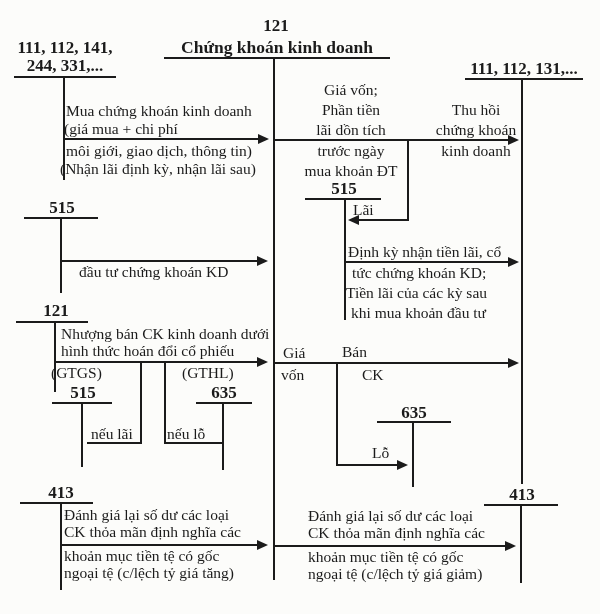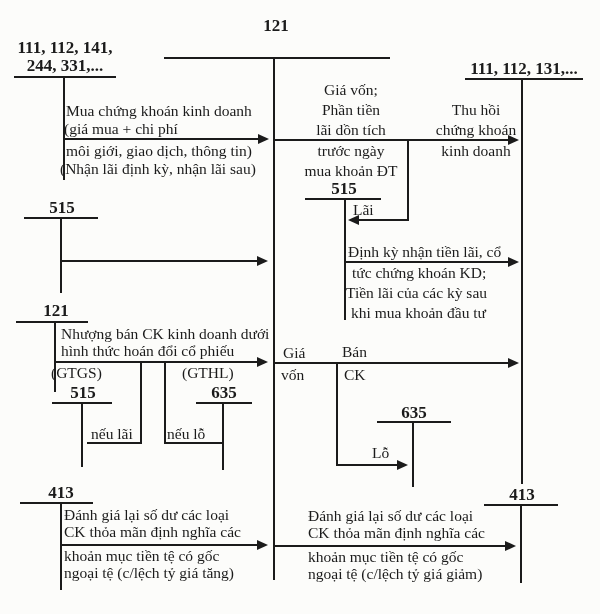--- a/index.html
+++ b/index.html
@@ -24,20 +24,21 @@
   .ah-l { position:absolute; width:0; height:0;
           border-top:5px solid transparent; border-bottom:5px solid transparent;
           border-right:11px solid var(--ink); }
 </style>
 </head>
 <body>
 
 <div id="stage">
 
   <div class="txt code ctr" style="left:246px;top:17px;width:60px">121</div>
+  <div class="txt hd ctr" style="left:164px;top:39px;width:226px">Chứng khoán kinh doanh</div>
   <div class="hl" style="left:164px;top:57px;width:226px"></div>
   <div class="vl" style="left:273px;top:59px;height:521px"></div>
 
   <div class="txt code ctr" style="left:8px;top:39px;width:114px">111, 112, 141,</div>
   <div class="txt code ctr" style="left:8px;top:57px;width:114px">244, 331,...</div>
   <div class="hl" style="left:14px;top:76px;width:102px"></div>
   <div class="vl" style="left:63px;top:78px;height:102px"></div>
 
   <div class="txt code ctr" style="left:464px;top:60px;width:120px">111, 112, 131,...</div>
   <div class="hl" style="left:465px;top:78px;width:118px"></div>
@@ -75,20 +76,21 @@
   <div class="ah-r" style="left:508px;top:257px"></div>
   <div class="txt" style="left:352px;top:264px">tức chứng khoán KD;</div>
   <div class="txt" style="left:346px;top:284px">Tiền lãi của các kỳ sau</div>
   <div class="txt" style="left:351px;top:304px">khi mua khoản đầu tư</div>
 
   <div class="txt code ctr" style="left:32px;top:199px;width:60px">515</div>
   <div class="hl" style="left:24px;top:217px;width:74px"></div>
   <div class="vl" style="left:60px;top:219px;height:74px"></div>
   <div class="hl" style="left:61px;top:260px;width:196px"></div>
   <div class="ah-r" style="left:257px;top:256px"></div>
+  <div class="txt" style="left:79px;top:263px">đầu tư chứng khoán KD</div>
 
   <div class="txt code ctr" style="left:25px;top:302px;width:62px">121</div>
   <div class="hl" style="left:16px;top:321px;width:72px"></div>
   <div class="vl" style="left:54px;top:323px;height:69px"></div>
   <div class="txt" style="left:61px;top:325px">Nhượng bán CK kinh doanh dưới</div>
   <div class="txt" style="left:61px;top:342px">hình thức hoán đổi cổ phiếu</div>
   <div class="hl" style="left:55px;top:361px;width:202px"></div>
   <div class="ah-r" style="left:257px;top:357px"></div>
   <div class="txt" style="left:51px;top:364px">(GTGS)</div>
   <div class="txt" style="left:182px;top:364px">(GTHL)</div>
@@ -106,21 +108,21 @@
 
   <div class="txt code ctr" style="left:195px;top:384px;width:58px">635</div>
   <div class="hl" style="left:196px;top:402px;width:56px"></div>
   <div class="vl" style="left:222px;top:404px;height:66px"></div>
 
   <div class="txt" style="left:283px;top:344px">Giá</div>
   <div class="txt" style="left:342px;top:343px">Bán</div>
   <div class="hl" style="left:275px;top:362px;width:233px"></div>
   <div class="ah-r" style="left:508px;top:358px"></div>
   <div class="txt" style="left:281px;top:366px">vốn</div>
-  <div class="txt" style="left:344px;top:366px">CK</div>
+  <div class="txt" style="left:362px;top:366px">CK</div>
 
   <div class="vl" style="left:336px;top:364px;height:102px"></div>
   <div class="hl" style="left:336px;top:464px;width:61px"></div>
   <div class="ah-r" style="left:397px;top:460px"></div>
   <div class="txt" style="left:372px;top:444px">Lỗ</div>
 
   <div class="txt code ctr" style="left:385px;top:404px;width:58px">635</div>
   <div class="hl" style="left:377px;top:421px;width:74px"></div>
   <div class="vl" style="left:412px;top:423px;height:64px"></div>
 

